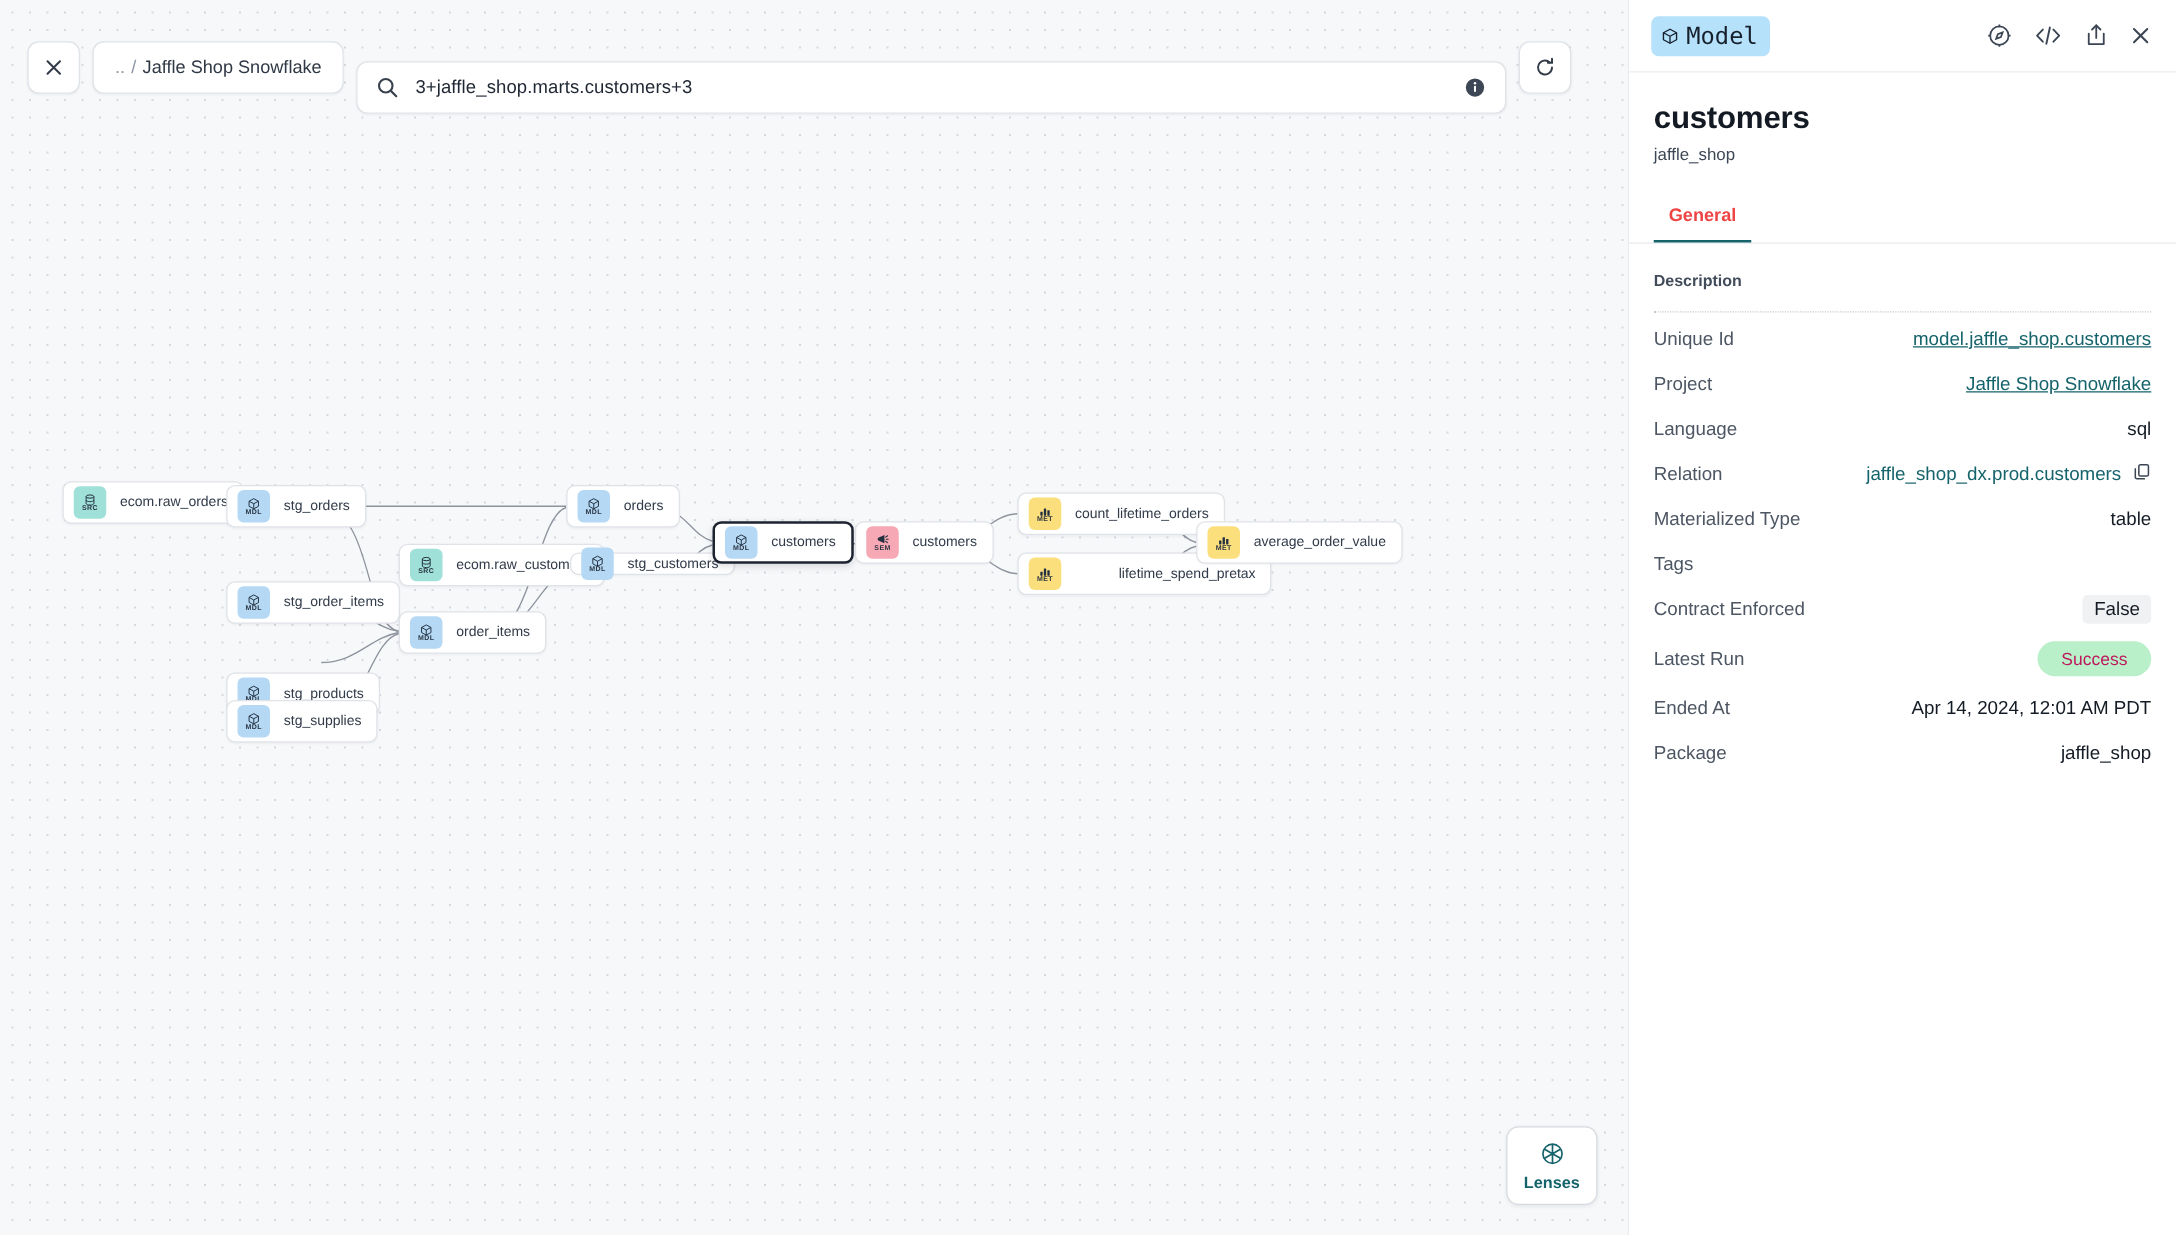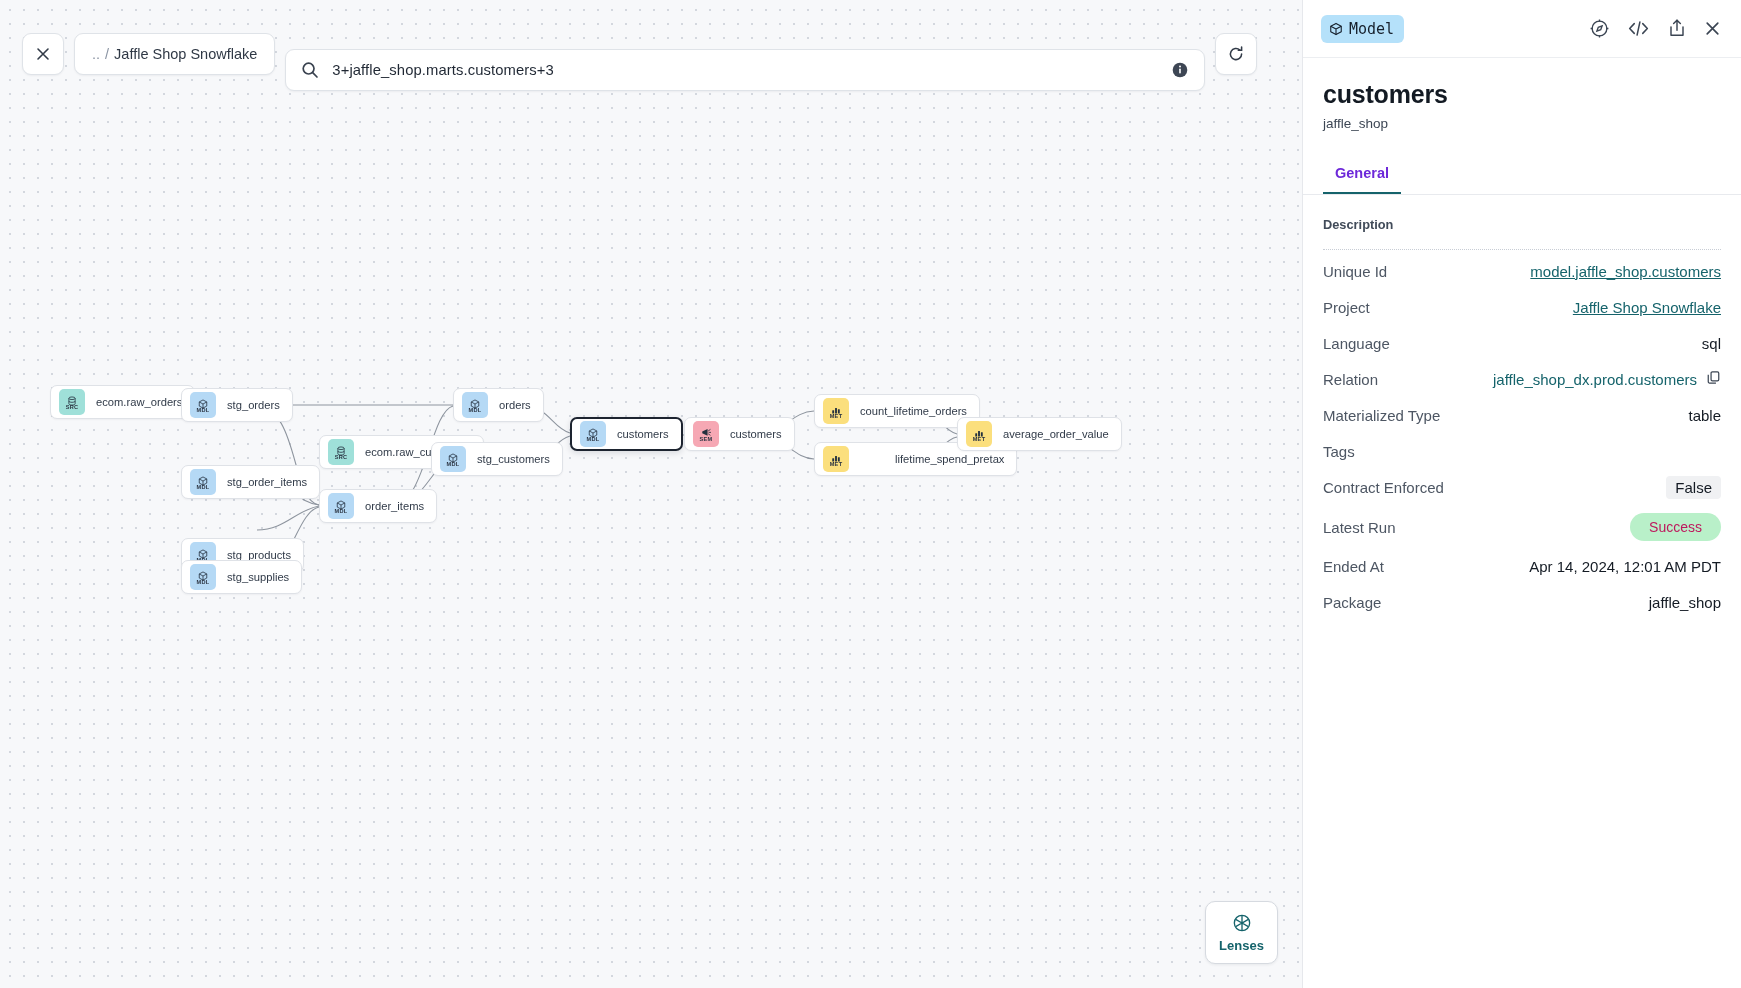--- a/index.html
+++ b/index.html
@@ -73,29 +73,29 @@
     display: flex; flex-direction: column; align-items: center; justify-content: center;
     gap: 5px; box-shadow: 0 1px 3px rgba(16,24,40,.07); z-index: 6;
   }
   .lenses .lt { font-size: 13px; color: #14636b; font-weight: 600; }
 
   
   #panel { flex: 1 1 auto; background: #fff; border-left: 1px solid #e6e8ec; display: flex; flex-direction: column; }
   .p-head { height: 58px; display: flex; align-items: center; padding: 0 20px 0 18px; border-bottom: 1px solid #eceef1; }
   .type-chip {
     display: inline-flex; align-items: center; gap: 6px; background: #b5e1fa;
-    border-radius: 6px; padding: 5px 10px 5px 8px; font-size: 15px; color: #16202c;
+    border-radius: 6px; padding: 5px 10px 5px 8px; font-size: 19px; color: #16202c;
     font-family: "DejaVu Sans Mono", monospace;
   }
   .p-head-actions { margin-left: auto; display: flex; align-items: center; gap: 17px; color: #3b4553; }
   .p-title-wrap { padding: 22px 20px 0 20px; }
   .p-title { font-size: 25px; font-weight: 700; color: #131a23; letter-spacing: -.2px; }
   .p-sub { font-size: 13.5px; color: #3c4654; margin-top: 7px; }
   .tabs { padding: 0 20px; margin-top: 26px; border-bottom: 1px solid #e8eaee; display: flex; }
-  .tab { font-size: 14.5px; color: #6d28d9; font-weight: 600; padding: 8px 12px 11px 12px; border-bottom: 2.5px solid #15636b; }
+  .tab { font-size: 14.5px; color: #ef4444; font-weight: 600; padding: 8px 12px 11px 12px; border-bottom: 2.5px solid #15636b; }
   .p-body { padding: 22px 20px 0 20px; overflow: auto; }
   .sec-label { font-size: 12.8px; font-weight: 700; color: #414b59; }
   .desc { font-size: 15px; line-height: 1.55; color: #1c242f; margin-top: 14px; }
   .divider { border-top: 1px dotted #c8cdd5; margin: 17px 0 3px 0; }
   .row { display: flex; align-items: center; min-height: 36px; padding: 7px 0; }
   .row .k { font-size: 15px; color: #4d5663; }
   .row .v { margin-left: auto; font-size: 15px; color: #141b24; display: flex; align-items: center; gap: 9px; }
   .v-link { color: #15636b; text-decoration: underline; }
   .v-link.plain { text-decoration: none; }
   .chip-false { background: #f0f1f3; border-radius: 4px; padding: 3px 9px; font-size: 15px; color: #141b24; }
@@ -238,21 +238,21 @@
         <div class="node" style="left: 453px; top: 388px; height: 34px;">
           <span class="badge b-mdl">
             <span class="bi"><svg viewBox="0 0 16 16" fill="none" stroke="#23303f" stroke-width="1.25" stroke-linejoin="round" width="10" height="10">
                 <path d="M8 1.5 L14 4.7 L14 11.3 L8 14.5 L2 11.3 L2 4.7 Z"></path>
                 <path d="M2 4.7 L8 8 L14 4.7 M8 8 L8 14.5"></path>
               </svg></span>
             <span class="bl">MDL</span>
           </span>
           <span class="lbl">orders</span>
         </div>
-        <div class="node" style="left: 431px; top: 442px; height: 34px;">
+        <div class="node" style="left: 456px; top: 442px; height: 18px;">
           <span class="badge b-mdl">
             <span class="bi"><svg viewBox="0 0 16 16" fill="none" stroke="#23303f" stroke-width="1.25" stroke-linejoin="round" width="10" height="10">
                 <path d="M8 1.5 L14 4.7 L14 11.3 L8 14.5 L2 11.3 L2 4.7 Z"></path>
                 <path d="M2 4.7 L8 8 L14 4.7 M8 8 L8 14.5"></path>
               </svg></span>
             <span class="bl">MDL</span>
           </span>
           <span class="lbl">stg_customers</span>
         </div>
         <div class="node selected" style="left: 570px; top: 417px; height: 34px;">

